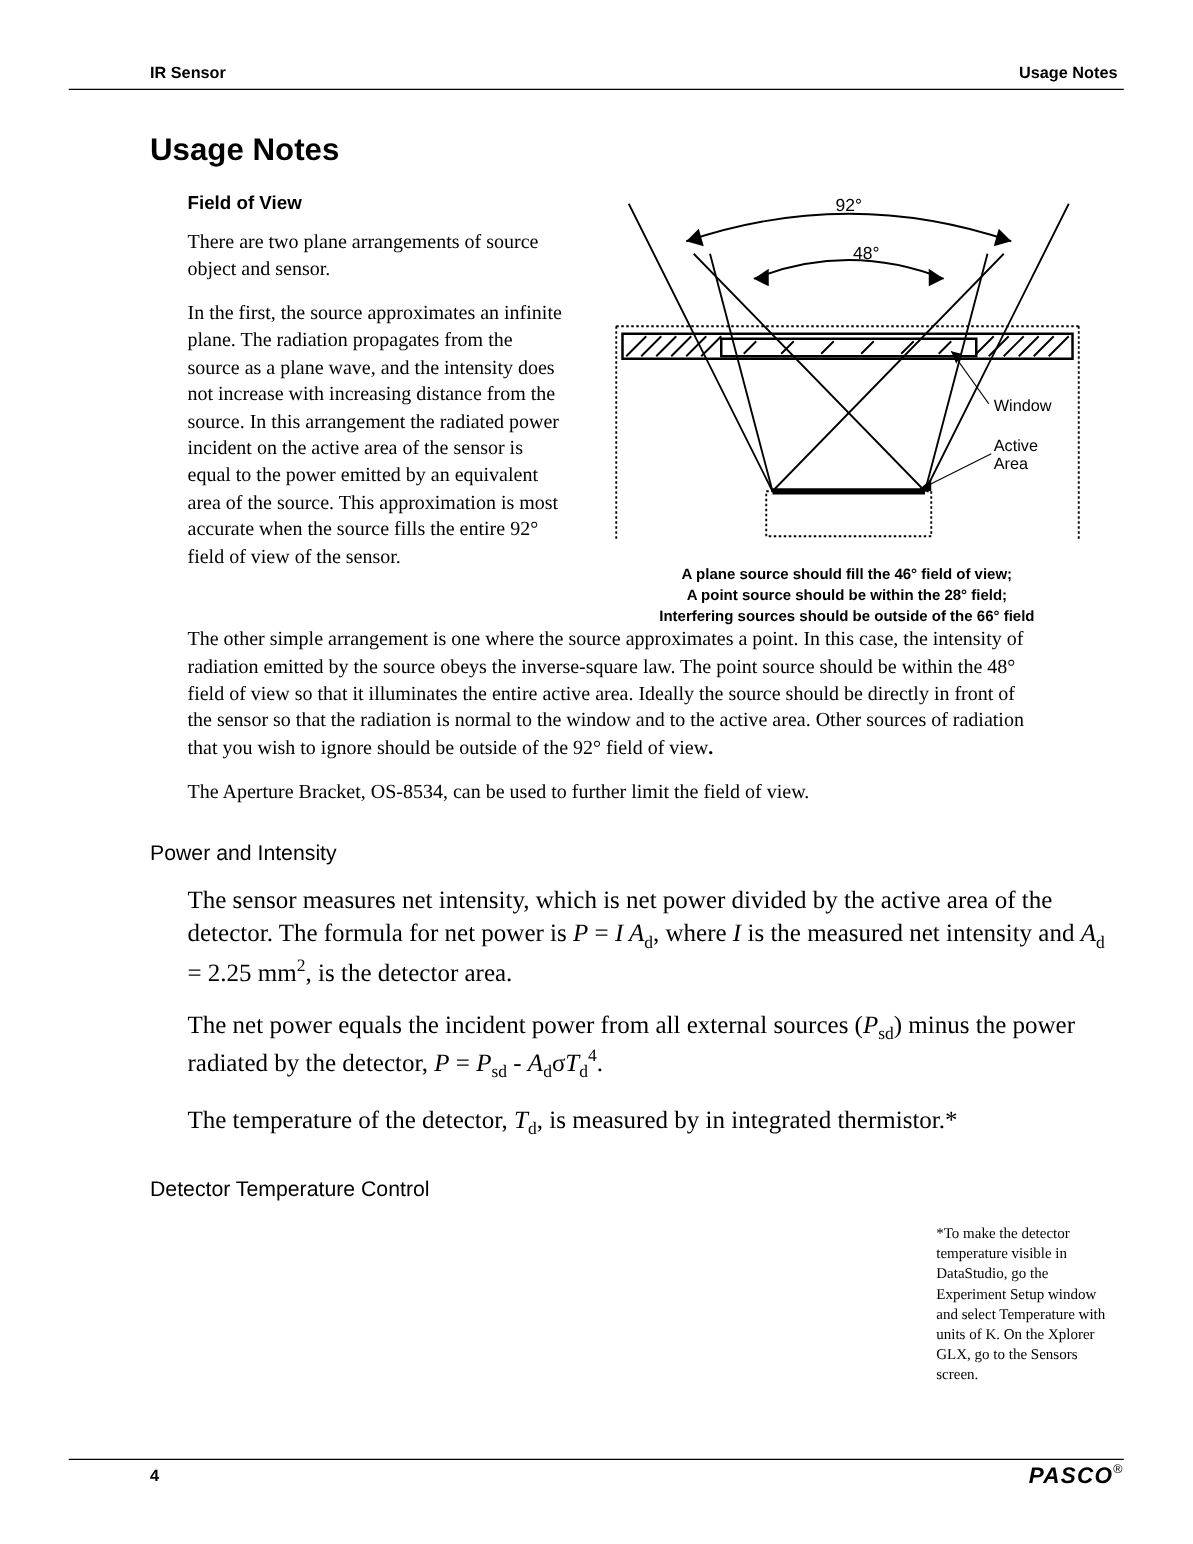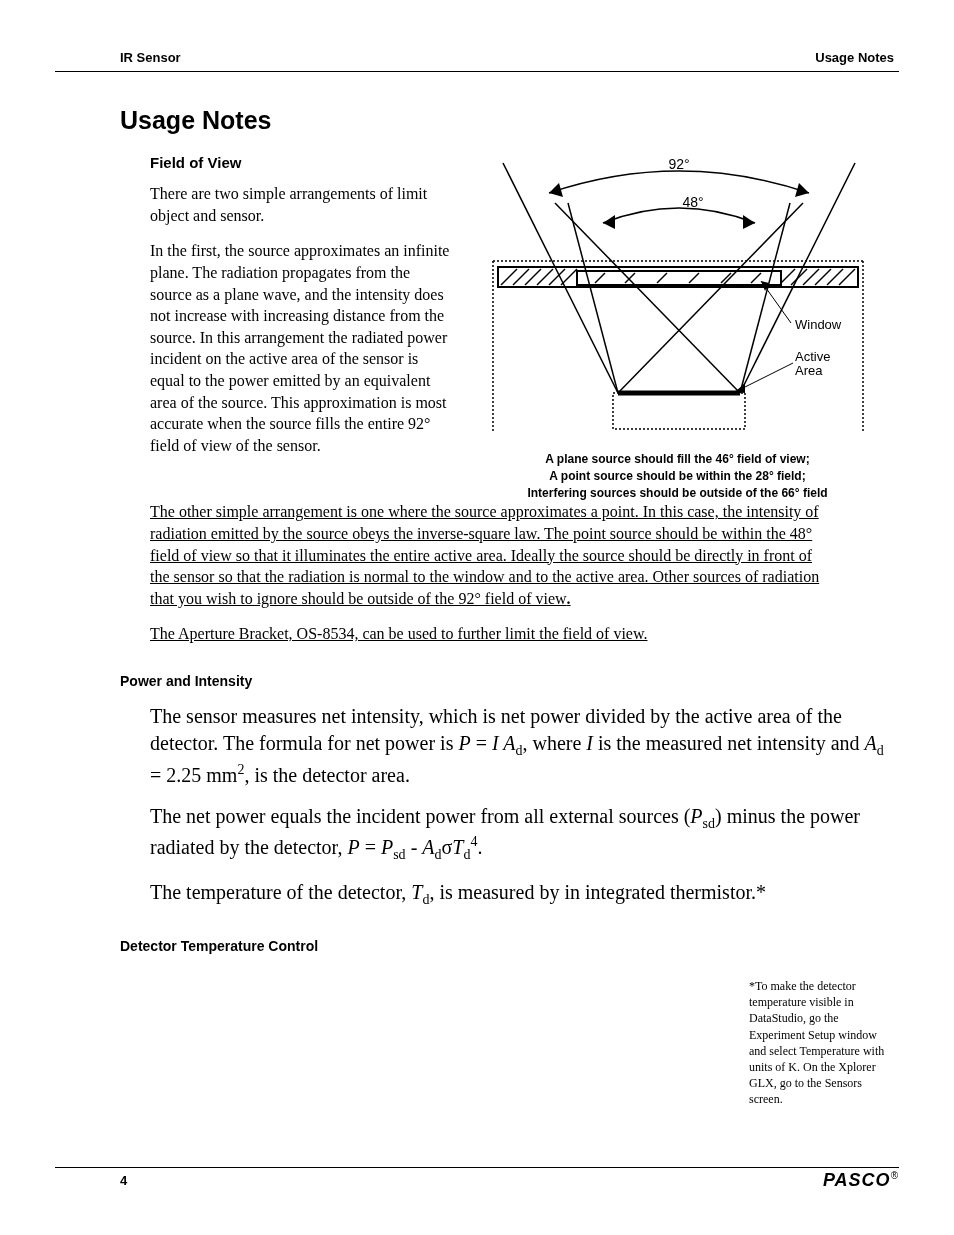--- a/index.html
+++ b/index.html
@@ -35,22 +35,22 @@
   }
   h1 {
     font-family: Arial, Helvetica, sans-serif;
     font-weight: bold;
     font-size: 25px;
     margin: 34px 0 18px 0;
     padding-left: 65px;
   }
   h2 {
     font-family: Arial, Helvetica, sans-serif;
-    font-weight: bold;
-    font-size: 14px;
+    font-weight: normal;
+    font-size: 17px;
     margin: 28px 0 14px 0;
     padding-left: 65px;
   }
   h3 {
     font-family: Arial, Helvetica, sans-serif;
     font-weight: bold;
     font-size: 15px;
     margin: 0 0 10px 0;
   }
   .body-text {
@@ -59,21 +59,20 @@
     margin-left: 95px;
   }
   .body-text p {
     margin: 0 0 14px 0;
   }
   .body-text-wide {
     font-size: 16px;
     line-height: 1.35;
     margin-left: 95px;
     margin-right: 72px;
-    text-decoration: underline;
   }
   .body-text-wide p {
     margin: 0 0 14px 0;
   }
   .two-col {
     display: flex;
     align-items: flex-start;
     margin-left: 95px;
     margin-right: 12px;
   }
@@ -152,21 +151,21 @@
   <div class="header">
     <span>IR Sensor</span>
     <span>Usage Notes</span>
   </div>
 
   <h1>Usage Notes</h1>
 
   <div class="two-col">
     <div class="col-left">
       <h3>Field of View</h3>
-      <p>There are two simple arrangements of limit object and sensor.</p>
+      <p>There are two plane arrangements of source object and sensor.</p>
       <p>In the first, the source approximates an infinite plane. The radiation propagates from the source as a plane wave, and the intensity does not increase with increasing distance from the source. In this arrangement the radiated power incident on the active area of the sensor is equal to the power emitted by an equivalent area of the source. This approximation is most accurate when the source fills the entire 92° field of view of the sensor.</p>
     </div>
     <div class="col-right">
       <svg width="410" height="290" viewBox="0 0 410 290">
 
         <line x1="20" y1="108" x2="390" y2="108" stroke="#000" stroke-width="1.5" stroke-dasharray="2 2"></line>
         <line x1="20" y1="108" x2="20" y2="280" stroke="#000" stroke-width="1.5" stroke-dasharray="2 2"></line>
         <line x1="390" y1="108" x2="390" y2="280" stroke="#000" stroke-width="1.5" stroke-dasharray="2 2"></line>
 
         <rect x="25" y="114" width="360" height="20" fill="#fff" stroke="#000" stroke-width="2"></rect>

